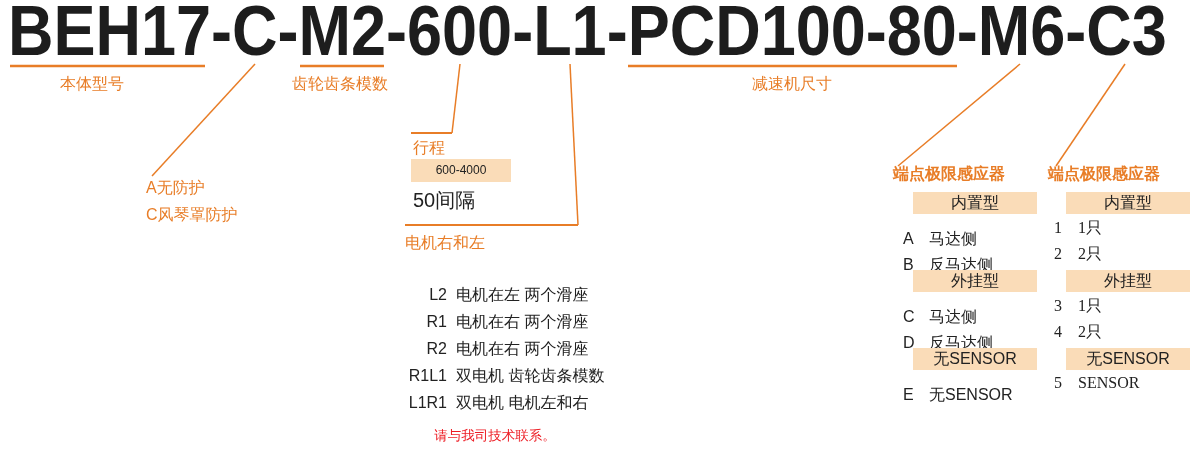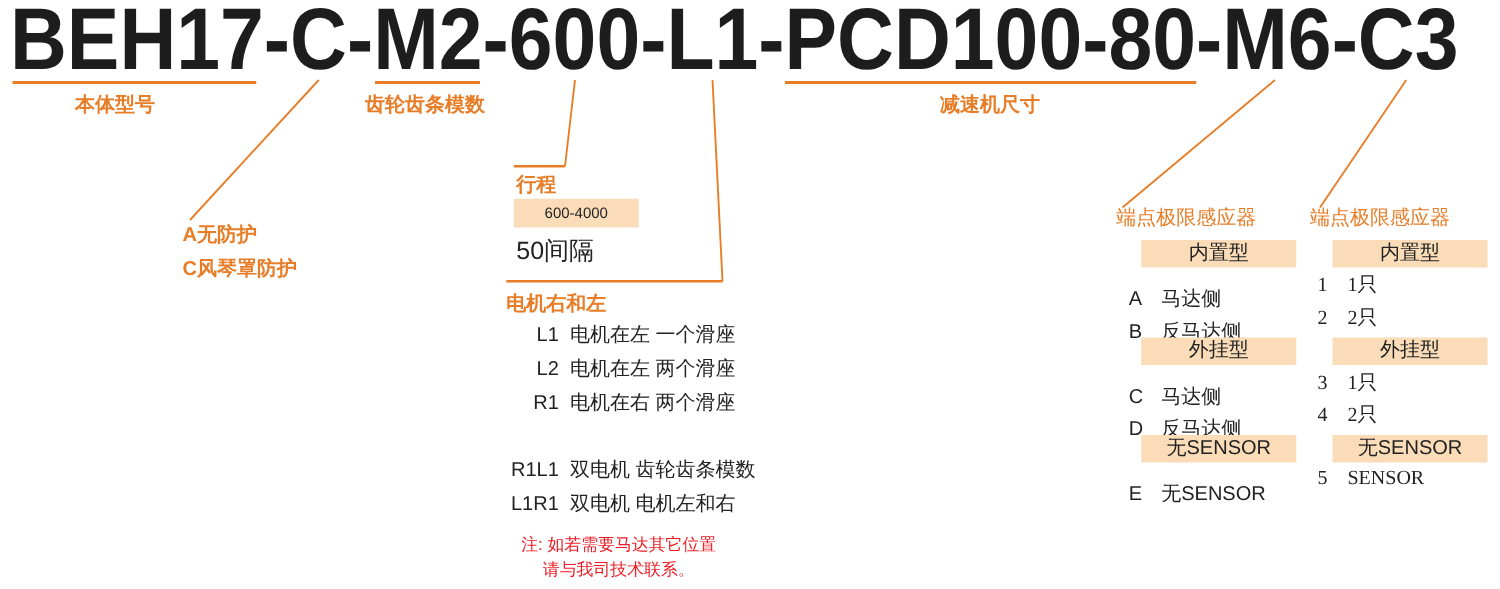--- a/index.html
+++ b/index.html
@@ -14,28 +14,28 @@
   .lines{position:absolute;left:0;top:0;width:1200px;height:471px;pointer-events:none;}
   .lines path{stroke:var(--orange);fill:none;}
   .lines .ul{stroke-width:2.5px;}
   .lines .rule{stroke-width:2px;}
   .lines .diag{stroke-width:1.5px;}
   .title{
     position:absolute;left:8px;top:-4px;
     font-size:70px;line-height:70px;font-weight:700;color:#1d1d1d;
     white-space:nowrap;transform:scaleX(0.9);transform-origin:0 0;
   }
-  .olabel{position:absolute;color:var(--orange);font-weight:700;font-size:16px;white-space:nowrap;}
+  .olabel{position:absolute;color:var(--orange);font-weight:400;font-size:16px;white-space:nowrap;}
   .btext{position:absolute;color:var(--ink);font-size:20px;white-space:nowrap;}
   .hcell{position:absolute;background:var(--hl);color:var(--ink);font-size:12px;height:23px;line-height:23px;text-align:center;}
   .mrow{position:absolute;left:398px;white-space:nowrap;color:var(--ink);font-size:16px;}
   .mcode{display:inline-block;width:49px;text-align:right;margin-right:9px;}
   .note{position:absolute;left:400px;top:426px;width:190px;text-align:center;color:var(--red);font-size:13.5px;line-height:20px;}
   .sblock{position:absolute;top:162px;width:150px;height:250px;}
-  .sblock .shead{position:absolute;left:0;top:2px;color:var(--orange);font-weight:400;font-size:16px;white-space:nowrap;}
+  .sblock .shead{position:absolute;left:0;top:2px;color:var(--orange);font-weight:700;font-size:16px;white-space:nowrap;}
   .sblock .gcell{position:absolute;background:var(--hl);height:22px;line-height:22px;text-align:center;color:var(--ink);font-size:16px;}
   .sblock .srow{position:absolute;white-space:nowrap;color:var(--ink);font-size:16px;}
   .b1 .gcell{left:20px;width:124px;}
   .b1 .srow{left:10px;margin-top:11px;}
   .b1 .scode{display:inline-block;width:26px;}
   .b2 .gcell{left:18px;width:124px;}
   .b2 .srow{left:6px;font-family:Liberation Serif, serif;}
   .b2 .scode{display:inline-block;width:24px;}
 </style>
 </head>
@@ -71,38 +71,37 @@
   <div class="olabel" style="left:752px;top:74px">减速机尺寸</div>
   <div class="olabel" style="left:146px;top:178px">A无防护</div>
   <div class="olabel" style="left:146px;top:205px">C风琴罩防护</div>
 
   <div class="olabel" style="left:413px;top:138px">行程</div>
   <div class="hcell" style="left:411px;top:159px;width:100px">600-4000</div>
   <div class="btext" style="left:413px;top:187px">50间隔</div>
 
   <div class="olabel" style="left:405px;top:233px">电机右和左</div>
 
-  <div class="mrow" style="top:258px">
-    <span class="mcode">L1</span><span>电机在左 一个滑座</span>
-  </div>
   <div class="mrow" style="top:285px">
     <span class="mcode">L2</span><span>电机在左 两个滑座</span>
   </div>
   <div class="mrow" style="top:312px">
     <span class="mcode">R1</span><span>电机在右 两个滑座</span>
+  </div>
+  <div class="mrow" style="top:339px">
+    <span class="mcode">R2</span><span>电机在右 两个滑座</span>
   </div>
   <div class="mrow" style="top:366px">
     <span class="mcode">R1L1</span><span>双电机 齿轮齿条模数</span>
   </div>
   <div class="mrow" style="top:393px">
     <span class="mcode">L1R1</span><span>双电机 电机左和右</span>
   </div>
 
   <div class="note">
-    <div>注: 如若需要马达其它位置</div>
     <div>请与我司技术联系。</div>
   </div>
 
   <div class="sblock b1" style="left:893px">
     <div class="shead">端点极限感应器</div>
     <div class="gcell" style="top:30px">内置型</div>
     <div class="srow" style="top:56px"><span class="scode">A</span><span>马达侧</span></div>
     <div class="srow" style="top:82px"><span class="scode">B</span><span>反马达侧</span></div>
     <div class="gcell" style="top:108px">外挂型</div>
     <div class="srow" style="top:134px"><span class="scode">C</span><span>马达侧</span></div>

